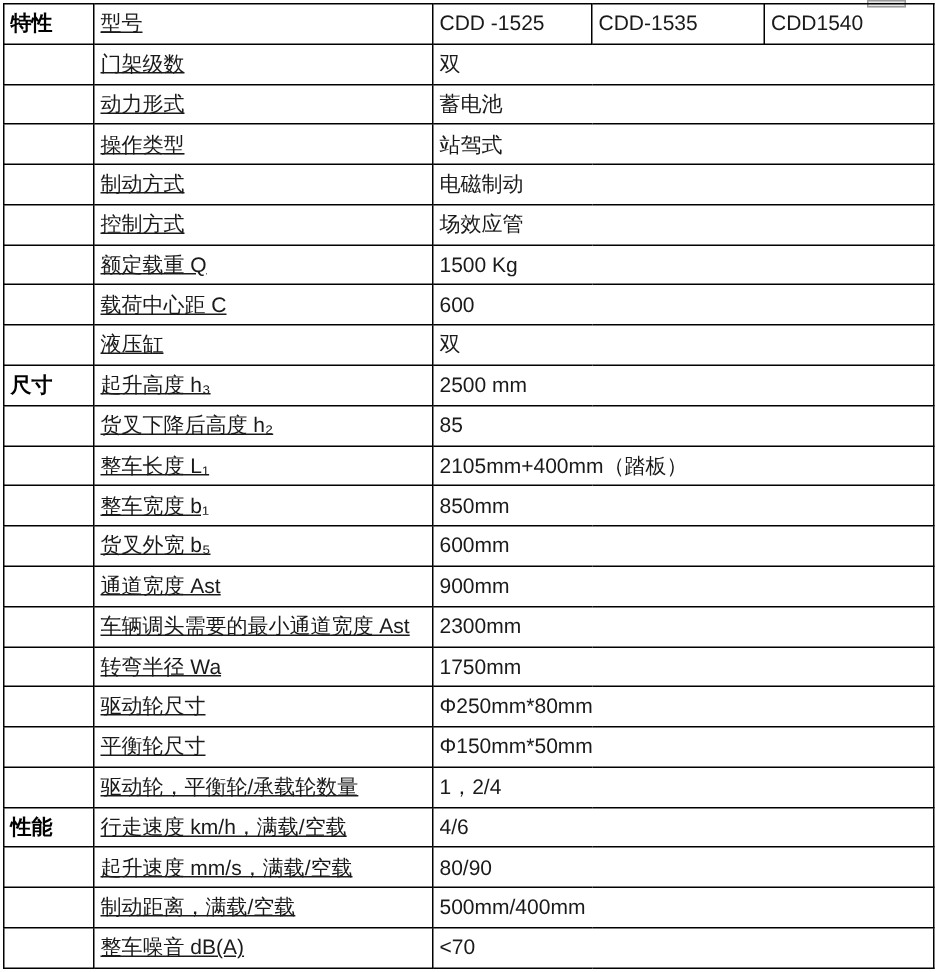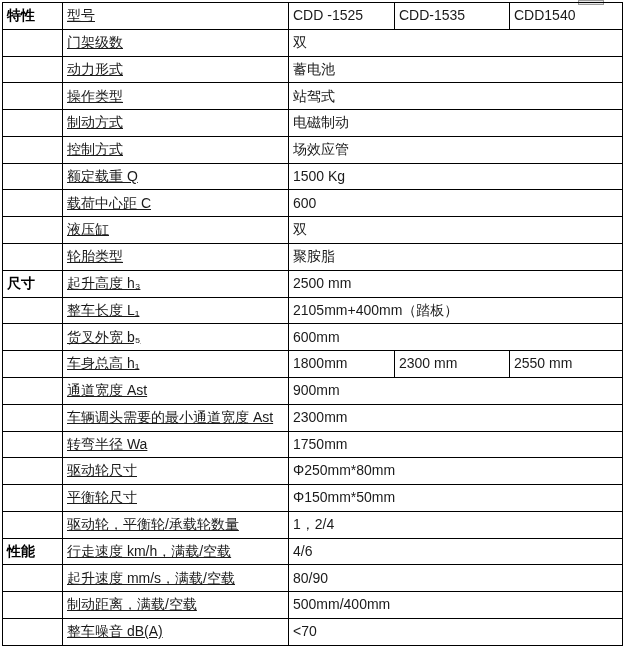--- a/index.html
+++ b/index.html
@@ -116,45 +116,43 @@
         <td class="cat"></td>
         <td class="param">载荷中心距 C</td>
         <td class="val" colspan="3">600</td>
       </tr>
       <tr>
         <td class="cat"></td>
         <td class="param">液压缸</td>
         <td class="val" colspan="3">双</td>
       </tr>
       <tr>
-        <td class="cat"></td>
-        <td class="param">轮胎类型</td>
-        <td class="val" colspan="3">聚胺脂</td>
-      </tr>
-      <tr>
         <td class="cat">尺寸</td>
         <td class="param">起升高度 h₃</td>
         <td class="val" colspan="3">2500 mm</td>
       </tr>
       <tr>
         <td class="cat"></td>
+        <td class="param">货叉下降后高度 h₂</td>
+        <td class="val" colspan="3">85</td>
+      </tr>
+      <tr>
+        <td class="cat"></td>
         <td class="param">整车长度 L₁</td>
         <td class="val" colspan="3">2105mm+400mm（踏板）</td>
       </tr>
       <tr>
         <td class="cat"></td>
+        <td class="param">整车宽度 b₁</td>
+        <td class="val" colspan="3">850mm</td>
+      </tr>
+      <tr>
+        <td class="cat"></td>
         <td class="param">货叉外宽 b₅</td>
         <td class="val" colspan="3">600mm</td>
-      </tr>
-      <tr>
-        <td class="cat"></td>
-        <td class="param">车身总高 h₁</td>
-        <td class="val">1800mm</td>
-        <td class="val">2300 mm</td>
-        <td class="val">2550 mm</td>
       </tr>
       <tr>
         <td class="cat"></td>
         <td class="param">通道宽度 Ast</td>
         <td class="val" colspan="3">900mm</td>
       </tr>
       <tr>
         <td class="cat"></td>
         <td class="param">车辆调头需要的最小通道宽度 Ast</td>
         <td class="val" colspan="3">2300mm</td>

